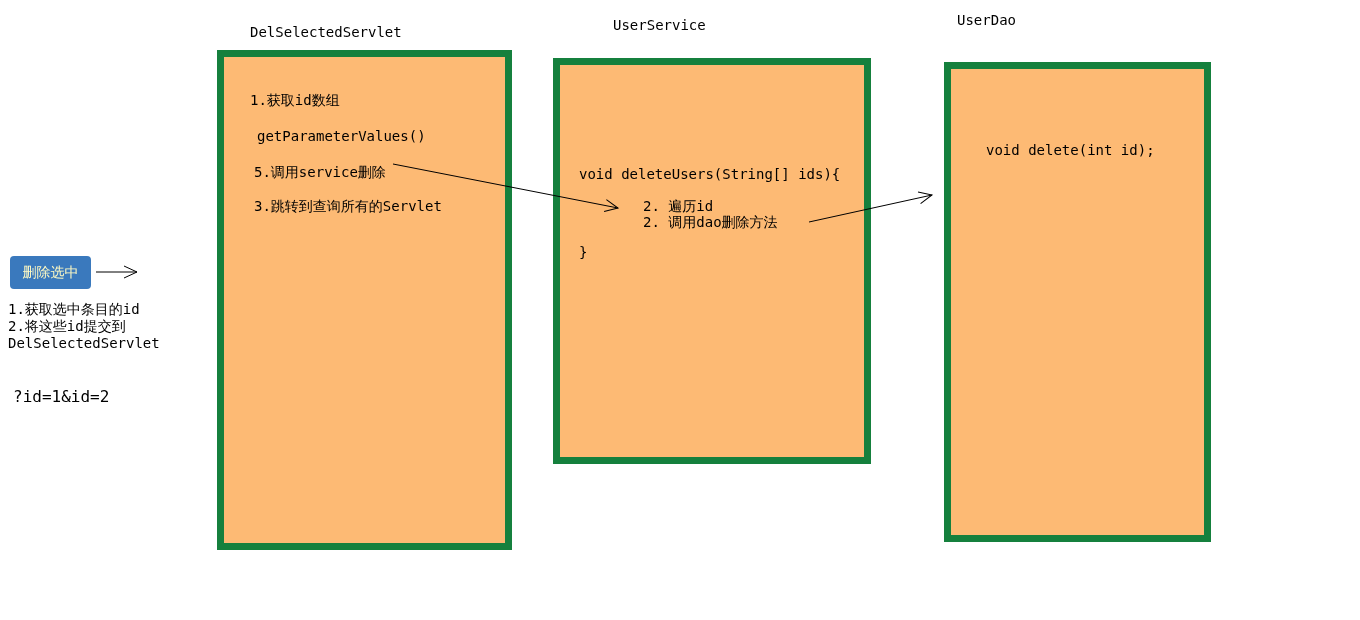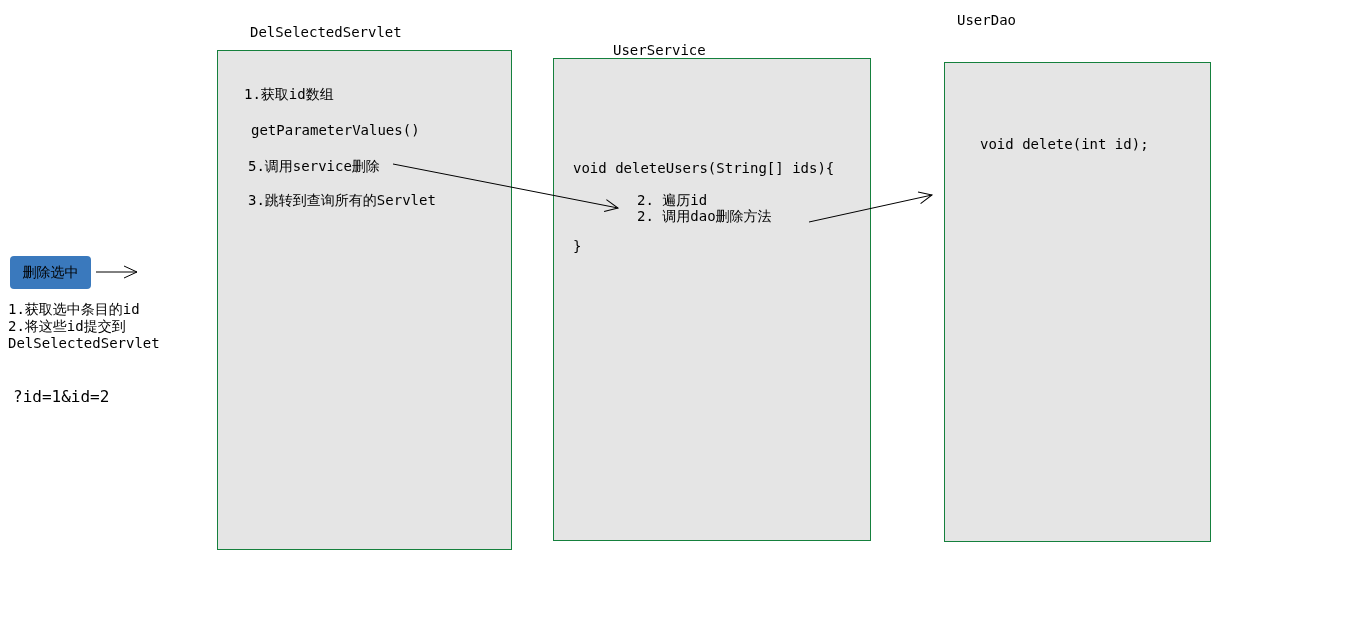--- a/index.html
+++ b/index.html
@@ -9,34 +9,34 @@
     width: 1360px;
     height: 620px;
     background: #ffffff;
     font-family: "DejaVu Sans Mono", "Liberation Mono", monospace;
     color: #000000;
     overflow: hidden;
     border-radius: 25px;
   }
   .box {
     position: absolute;
-    border: 1px solid #15803d;
-    background: #e5e5e5;
+    border: 7px solid #15803d;
+    background: #fdba74;
   }
   #box-servlet { left: 217px; top: 50px;  width: 295px; height: 500px; }
-  #box-service { left: 553px; top: 58px;  width: 318px; height: 483px; }
+  #box-service { left: 553px; top: 58px;  width: 318px; height: 406px; }
   #box-dao     { left: 944px; top: 62px;  width: 267px; height: 480px; }
 
   .box-title {
     position: absolute;
     font-size: 14px;
     white-space: pre;
   }
   #title-servlet { left: 250px; top: 24px; }
-  #title-service { left: 613px; top: 17px; margin-top: 25px; }
+  #title-service { left: 613px; top: 17px; }
   #title-dao     { left: 937px; top: 12px; margin-left: 20px; }
 
   .code-line {
     position: absolute;
     font-size: 14px;
     white-space: pre;
     line-height: 15px;
   }
   
   .s1-l0 { left: 26px; top: 36px;  }
@@ -106,21 +106,21 @@
     <div class="code-line s2-l0">void deleteUsers(String[] ids){</div>
     <div class="code-line s2-l1">2. 遍历id</div>
     <div class="code-line s2-l2">2. 调用dao删除方法</div>
     <div class="code-line s2-l3">}</div>
   </div>
 
   <div class="box" id="box-dao">
     <div class="code-line s3-l0">void delete(int id);</div>
   </div>
 
-  <button id="delete-btn" style="background: rgb(58, 121, 189); color: #000000;">删除选中</button>
+  <button id="delete-btn" style="background: rgb(58, 121, 189); color: #fef9c3;">删除选中</button>
 
   <div id="left-notes"><span>1.获取选中条目的id</span><br><span>2.将这些id提交到</span><br><span>DelSelectedServlet</span></div>
   <div id="query-string">?id=1&amp;id=2</div>
 
   <svg id="arrow-layer" viewBox="0 0 1360 620" xmlns="http://www.w3.org/2000/svg">
     <defs>
       <marker id="open-arrowhead" viewBox="-15 -8 17 16" refX="0" refY="0" markerWidth="17" markerHeight="16" markerUnits="userSpaceOnUse" orient="auto">
         <path d="M -13 -6 L 0 0 L -13 6" fill="none" stroke="#000000" stroke-width="1"></path>
       </marker>
     </defs>

